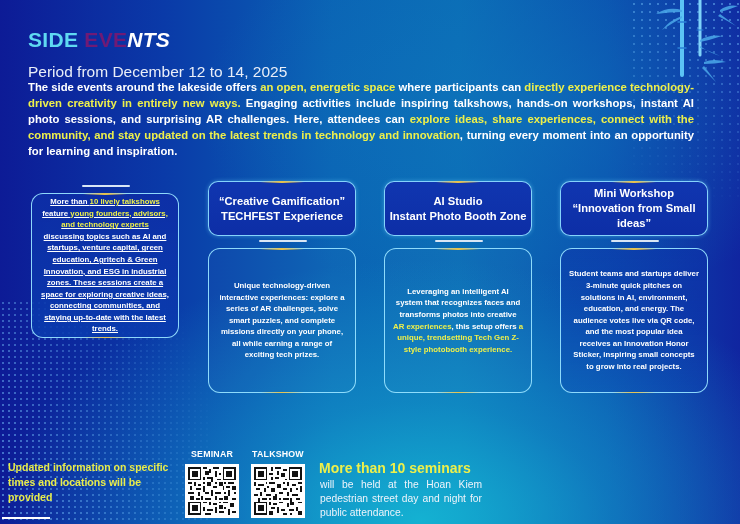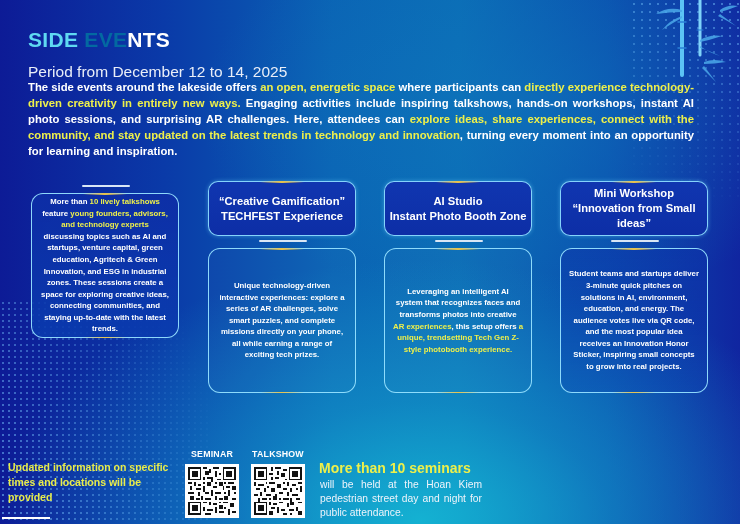--- a/index.html
+++ b/index.html
@@ -31,22 +31,22 @@
       mask-image: linear-gradient(200deg, rgba(0,0,0,1) 10%, rgba(0,0,0,0) 90%);
     }
     .bamboo { position: absolute; right: 0; top: 0; width: 110px; height: 90px; }
 
     
     .title {
       position: absolute; left: 28px; top: 28px;
       font-size: 21px; font-weight: bold; letter-spacing: 0.3px;
     }
     .title .t-cyan { color: #5fd9f2; }
-    .title .t-yellow { color: #0369a1; margin-top: 20px; }
-    .title .t-white { color: #ffffff; }
+    .title .t-yellow { color: #701a75; margin-top: 20px; }
+    .title .t-white { color: #ffffff; font-style: italic; }
     .subtitle {
       position: absolute; left: 28px; top: 54px;
       font-size: 15.5px; color: #e9eef8; margin-top: 9px;
     }
     .intro {
       position: absolute; left: 28px; top: 79px; width: 666px;
       font-size: 11.3px; line-height: 16px; font-weight: bold;
       text-align: justify; color: #ffffff;
     }
     .hl { color: #eef04a; }
@@ -79,21 +79,21 @@
       position: relative;
       margin-top: 6px;
       width: 148px; height: 145px;
       border-radius: 12px;
       border: 1.2px solid rgba(150,225,255,0.95);
       background: rgba(255,255,255,0.02);
       display: flex; align-items: center; justify-content: center;
       padding: 6px 8px;
       font-size: 7.8px; font-weight: bold; line-height: 11.6px; text-align: center;
     }
-    .ev1 .event-body { background: linear-gradient(180deg, rgba(13,46,166,0.9), rgba(10,60,175,0.85)); }
+    .ev1 .event-body { background: linear-gradient(180deg, rgba(13,46,166,0.9), rgba(10,60,175,0.85)); text-decoration: underline; }
     .ev4 .event-body { background: linear-gradient(180deg, rgba(12,52,170,0.55), rgba(12,70,180,0.35)); }
 
     
     .notice {
       position: absolute; left: 8px; top: 460px; width: 172px;
       font-size: 10.5px; line-height: 15px; font-weight: bold;
       color: #e8ec4a; text-align: left;
     }
     .page-num {
       position: absolute; left: 2px; top: 524px;

